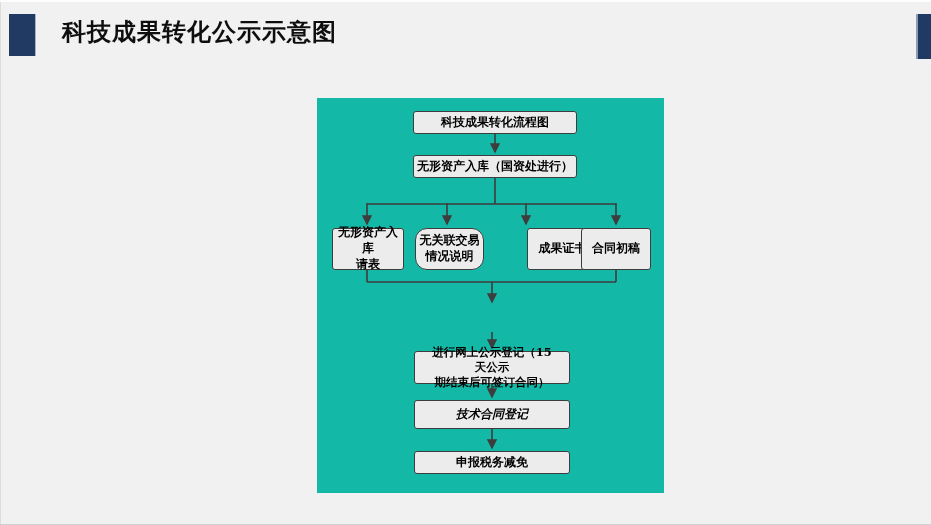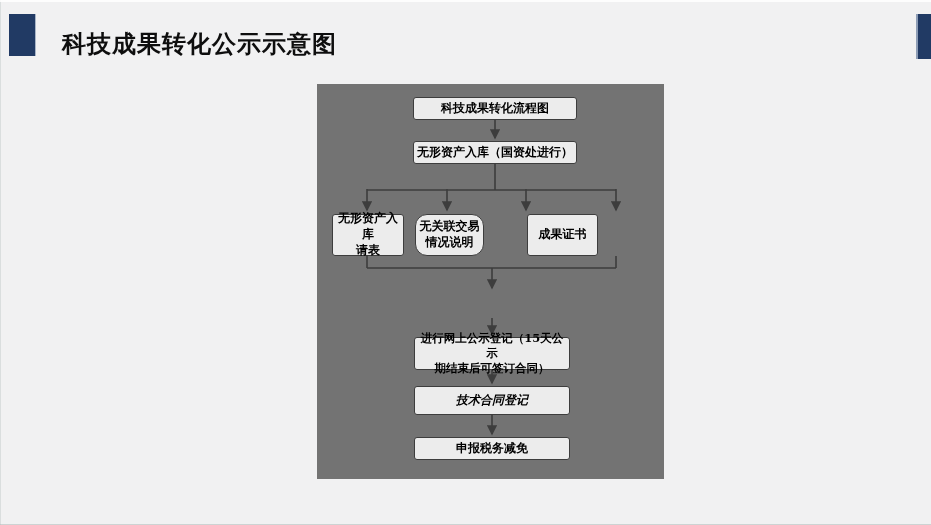--- a/index.html
+++ b/index.html
@@ -24,33 +24,33 @@
     background: #213a64;
     box-shadow: 1px 0 0 #a9b5c7;
   }
   .accent-right {
     position: absolute; right: 0; top: 14px;
     width: 13px; height: 45px;
     background: #213a64;
     border-left: 2px solid #8d9db6;
   }
   .slide-title {
-    position: absolute; left: 62px; top: 28px;
+    position: absolute; left: 62px; top: 16px;
     font-family: "DejaVu Sans", "Liberation Sans", sans-serif;
     font-size: 24px; font-weight: 700;
     letter-spacing: 1px;
     color: #0e0e0e;
     white-space: nowrap;
   }
 
   
   .canvas {
-    position: absolute; left: 317px; top: 84px;
+    position: absolute; left: 317px; top: 98px;
     width: 347px; height: 395px;
-    background: #737373;
+    background: #14b8a6;
   }
   .connectors { position: absolute; left: 0; top: 0; }
 
   .node {
     position: absolute;
     box-sizing: border-box;
     background: #ececec;
     border: 1.5px solid #3d3d3d;
     border-radius: 3px;
     display: flex; align-items: center; justify-content: center;
@@ -63,21 +63,21 @@
     white-space: pre-line;
   }
 
   .n-start       { left: 96px;  top: 13px;  width: 164px; height: 23px; }
   .n-intake      { left: 96px;  top: 57px;  width: 164px; height: 23px; }
   .n-branch-a    { left: 15px;  top: 130px; width: 72px;  height: 42px; }
   .n-branch-b    { left: 98px;  top: 130px; width: 69px;  height: 42px; border-radius: 12px; }
   .n-branch-c    { left: 173px; top: 130px; width: 71px;  height: 42px; margin-left: 37px; }
   .n-branch-d    { left: 264px; top: 130px; width: 70px;  height: 42px; }
   .n-review      { left: 97px;  top: 207px; width: 156px; height: 27px; }
-  .n-publicity   { left: 97px;  top: 253px; width: 156px; height: 33px; font-size: 11.5px; padding: 1px 3px; }
+  .n-publicity   { left: 97px;  top: 253px; width: 156px; height: 33px; font-size: 11.5px; padding: 1px 14px; }
   .n-registration{ left: 97px;  top: 302px; width: 156px; height: 29px; font-style: italic; }
   .n-tax         { left: 97px;  top: 353px; width: 156px; height: 23px; }
 </style>
 </head>
 <body>
 
 <div class="slide">
 
   <div class="accent-left"></div>
   <div class="accent-right"></div>
@@ -123,20 +123,21 @@
     <div class="node n-intake">无形资产入库（国资处进行）</div>
 
     <div class="node n-branch-a">无形资产入库
 请表</div>
 
     <div class="node n-branch-b">无关联交易
 情况说明</div>
 
     <div class="node n-branch-c">成果证书</div>
 
+    <div class="node n-branch-d">合同初稿</div>
 
 
     <div class="node n-publicity">进行网上公示登记（15天公示
 期结束后可签订合同）</div>
 
     <div class="node n-registration">技术合同登记</div>
 
     <div class="node n-tax">申报税务减免</div>
 
   </div>

